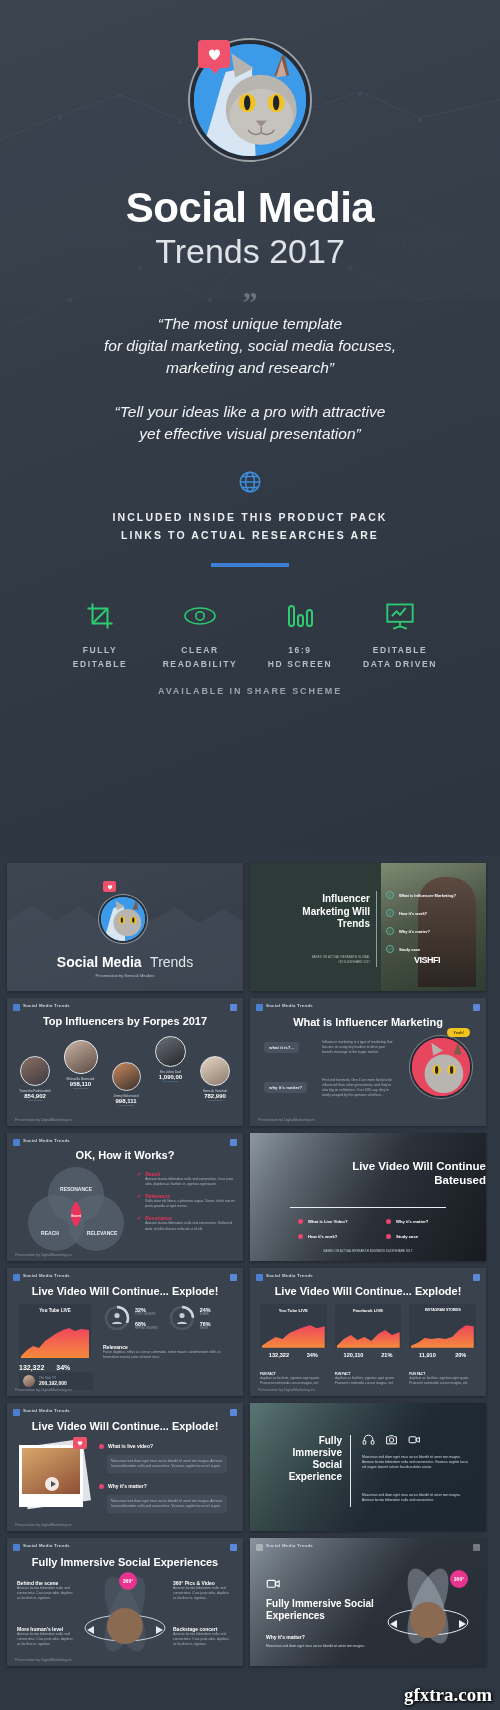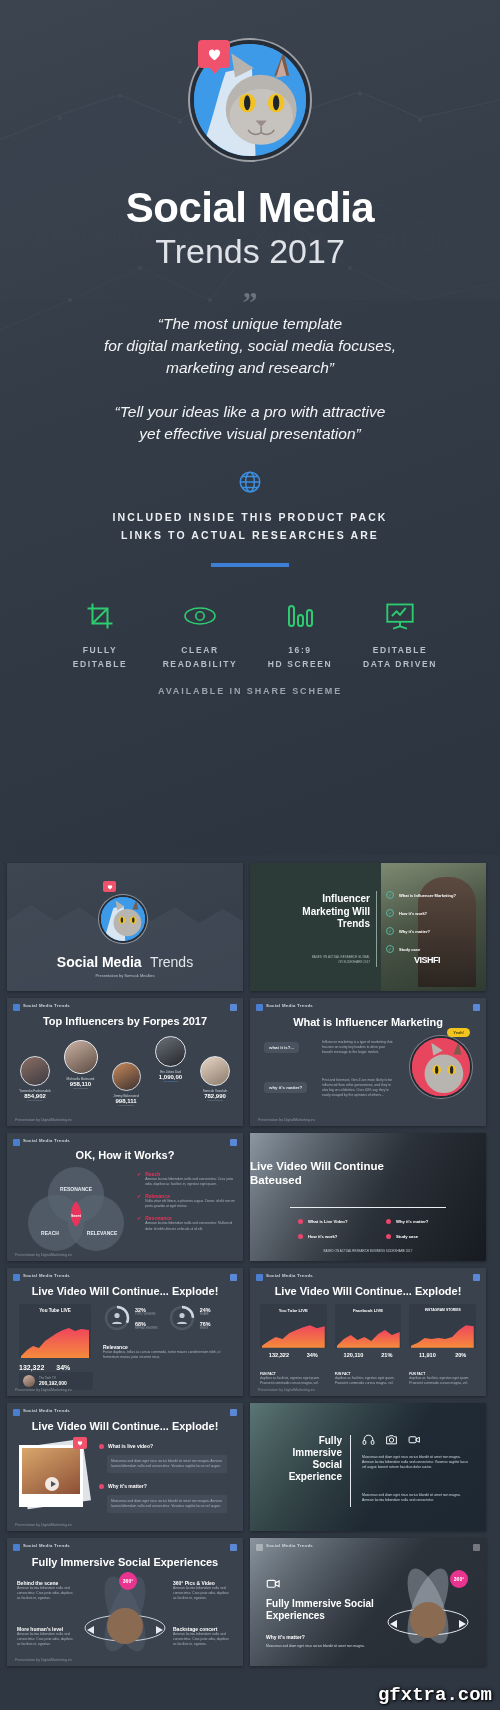--- a/index.html
+++ b/index.html
@@ -139,21 +139,21 @@
     font-size: 4.4px; font-weight: 700; color: #e3e8ee;
   }
   .dot { width: 5px; height: 5px; border-radius: 50%; background: #e8466b; flex: none; }
 
   .photo { position: absolute; background-size: cover; background-position: center; }
 
   .gfxtra {
     position: absolute; right: 8px; bottom: 4px; z-index: 40;
     font-size: 19px; font-weight: 700; color: #ffffff;
     text-shadow: 0 0 4px rgba(0,0,0,.9), 1px 1px 2px rgba(0,0,0,.9);
-    font-family: Liberation Mono, monospace;
+    font-family: Liberation Serif, serif;
   }
 </style>
 </head>
 <body>
 
 <div id="page">
 
   <div class="hero">
 
     <svg class="hero-bg" viewBox="0 0 500 855" preserveAspectRatio="none">
@@ -461,21 +461,21 @@
             <div style="font-size:5px;font-weight:700;color:#e8335a">Resonance</div>
             <div class="tiny">Aenean lacinia bibendum nulla sed consectetur. Nullam id dolor id nibh ultricies vehicula ut id elit.</div>
           </div>
         </div>
       </div>
       <div class="foot">Presentation by DigitalMarketing.inc</div>
     </div>
 
     <div class="slide" style="background:linear-gradient(140deg,#6d7a85,#3a4149 55%,#23282e)">
       <div class="photo" style="left:0;top:0;right:0;bottom:0;background:linear-gradient(115deg,rgba(210,220,230,.30),rgba(40,46,54,.86) 55%,rgba(22,26,32,.95));"></div>
-      <div style="position:absolute;left:0;right:0;top:26px;text-align:left;font-size:11.5px;font-weight:700;color:#fff;line-height:1.25">
+      <div style="position:absolute;left:0;right:0;top:26px;text-align:right;font-size:11.5px;font-weight:700;color:#fff;line-height:1.25">
         <div>Live Video Will Continue</div>
         <div>Bateused</div>
       </div>
       <div style="position:absolute;left:40px;right:40px;top:74px;height:1px;background:#e8edf2"></div>
       <div style="position:absolute;left:48px;right:30px;top:86px;display:flex;flex-wrap:wrap;gap:10px 18px">
         <div style="display:flex;align-items:center;gap:5px;width:70px">
             <span class="dot"></span>
             <span style="font-size:4.2px;font-weight:700;color:#fff">What is Live Video?</span>
           </div>
         <div style="display:flex;align-items:center;gap:5px;width:70px">

